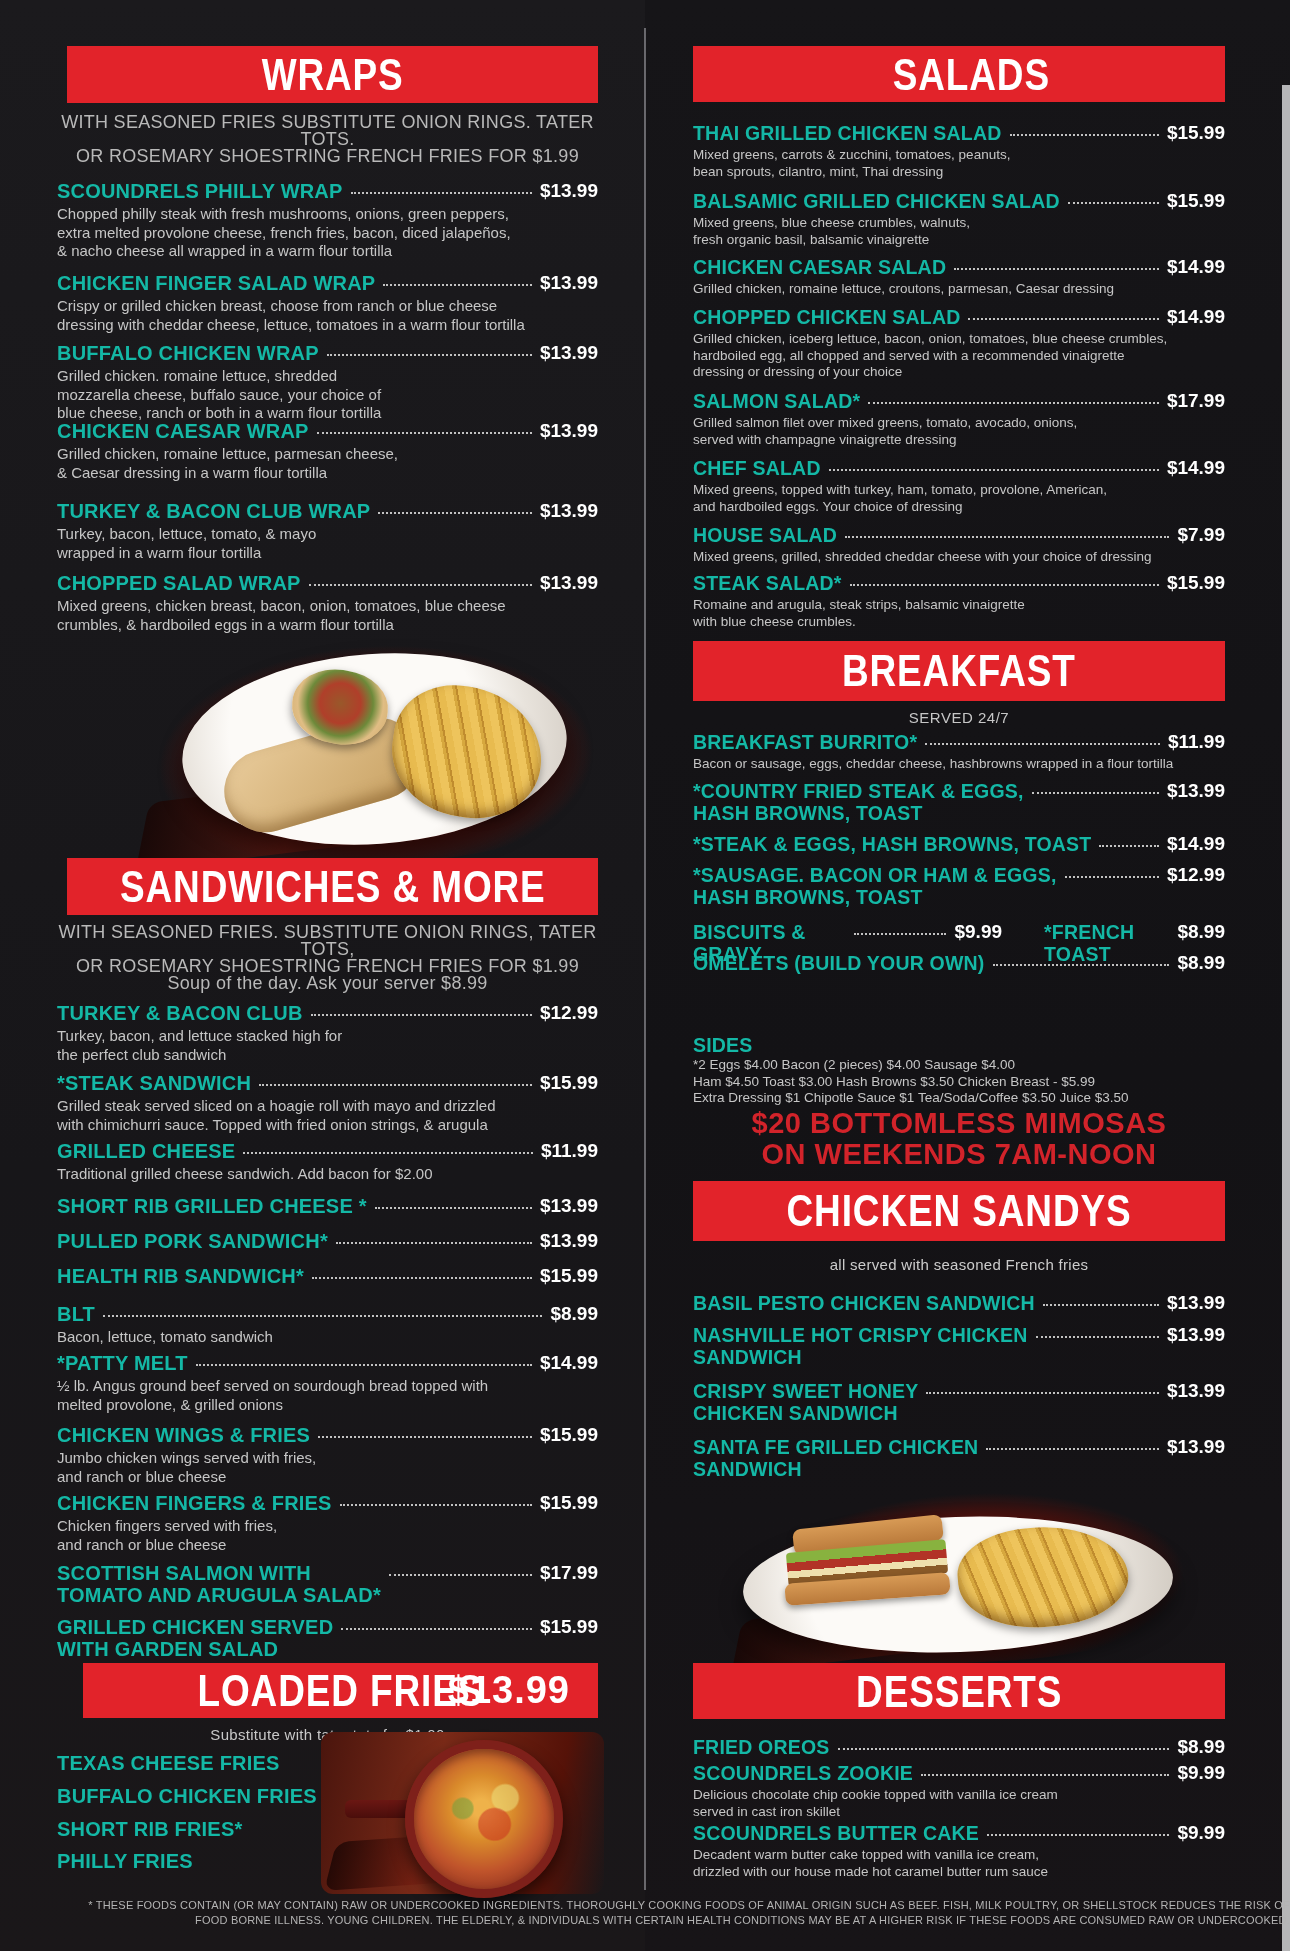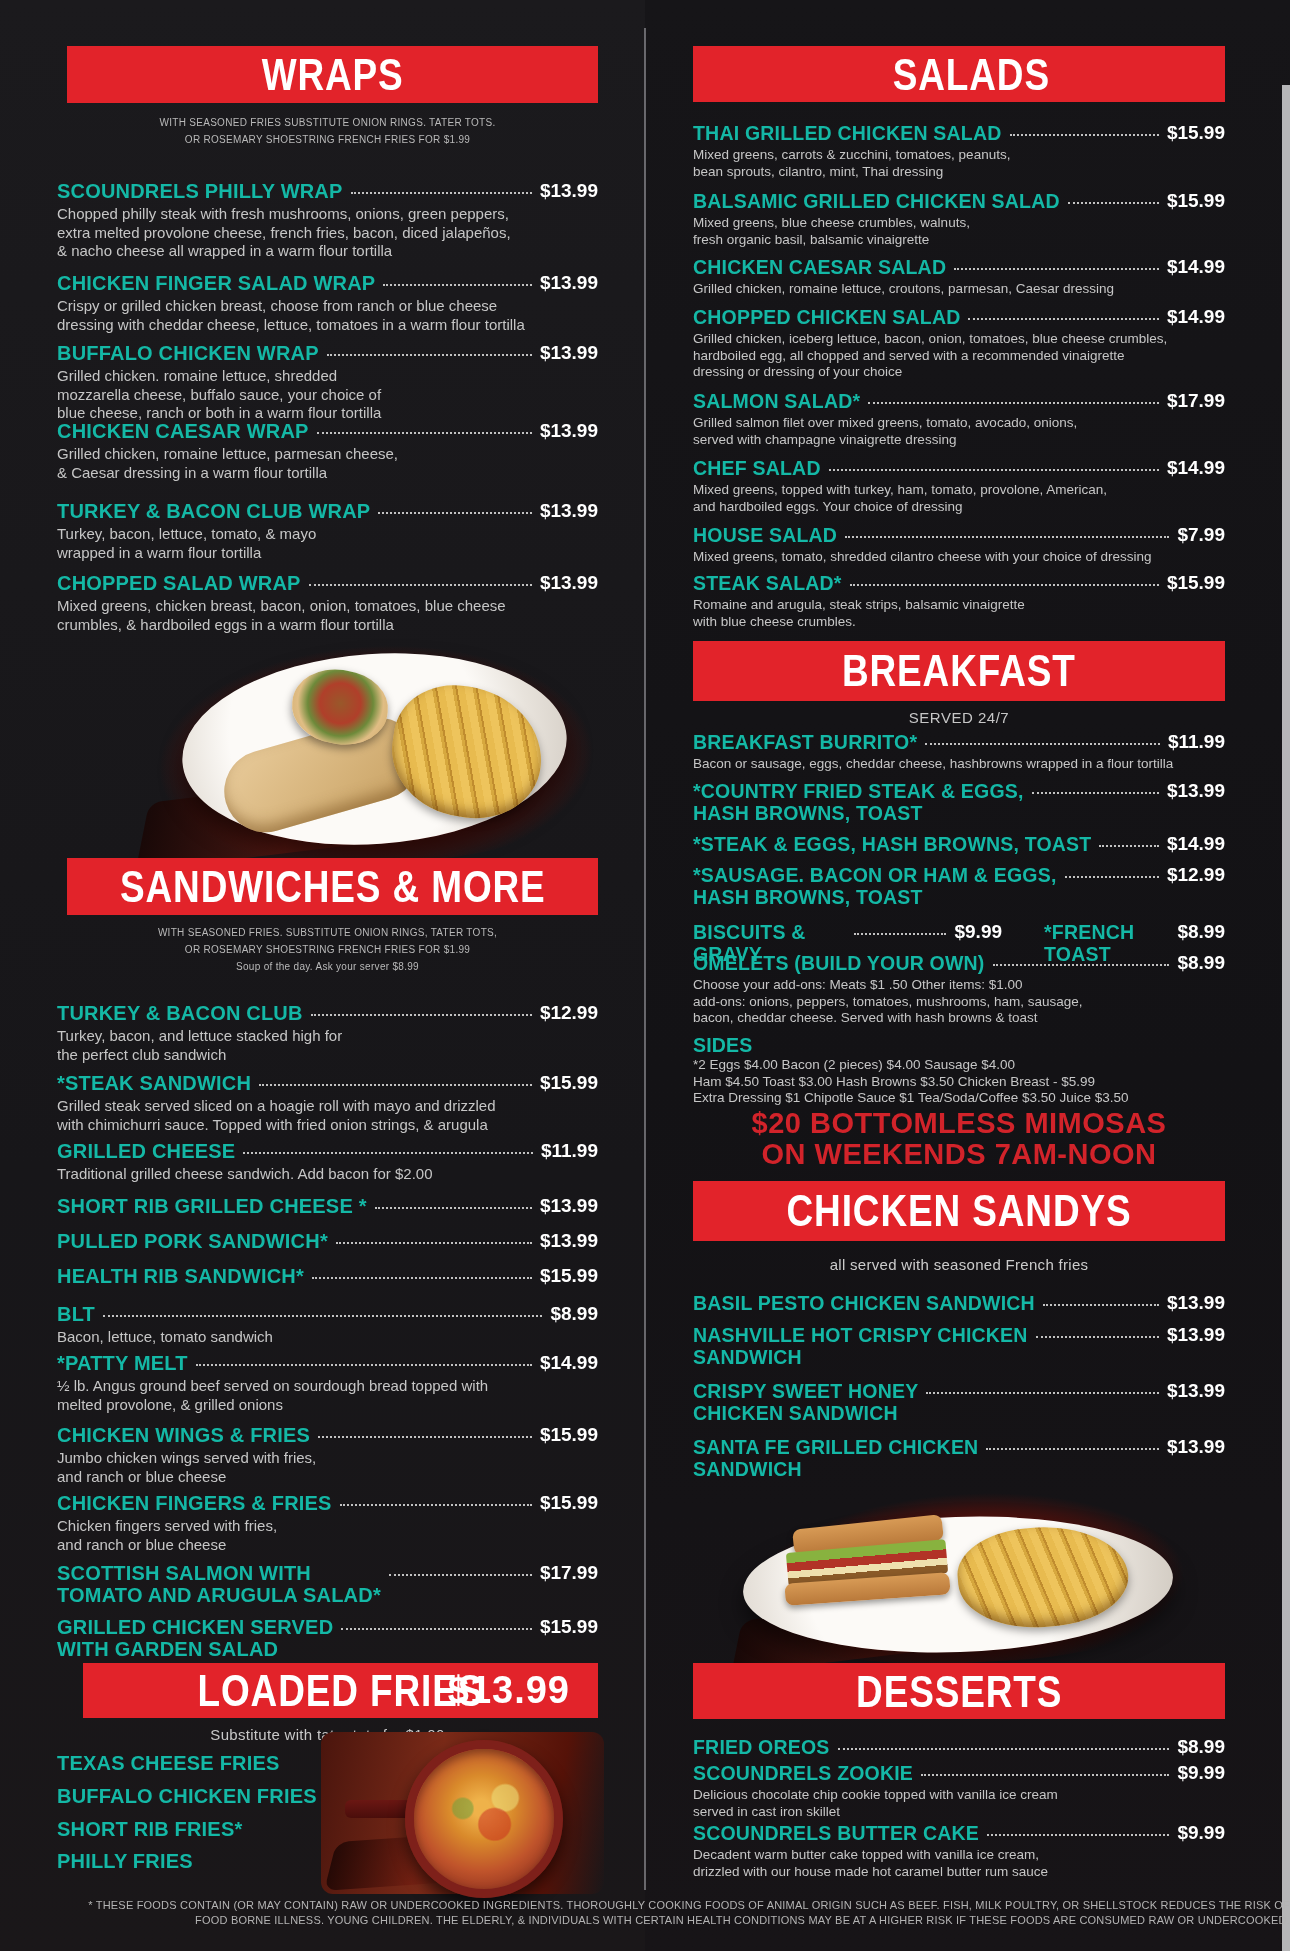--- a/index.html
+++ b/index.html
@@ -20,21 +20,21 @@
 
   .banner{
     position:absolute;left:0;right:0;background:#e2232a;color:#ffffff;
     text-align:center;font-weight:bold;font-size:42px;line-height:57px;
     letter-spacing:1px;white-space:nowrap;
   }
   .banner .bt{display:inline-block;transform:scaleX(.88) scaleY(1.06);}
   .lfp{position:absolute;right:28px;top:0;font-size:38px;}
 
   .note{position:absolute;left:0;right:0;text-align:center;color:#b9b9b9;
-    font-size:10px;line-height:17px;white-space:pre-line;letter-spacing:.3px;}
+    font-size:18px;line-height:17px;white-space:pre-line;letter-spacing:.3px;}
   .served{position:absolute;left:0;right:0;text-align:center;color:#c7c7c7;font-size:15px;letter-spacing:.5px;}
 
   .mi{position:absolute;left:0;right:0;}
   .r{display:flex;align-items:flex-start;}
   .t{font-weight:bold;color:#14b8a6;font-size:20px;line-height:22px;letter-spacing:.2px;white-space:pre-line;}
   #colR .t{font-size:19.5px;}
   .l{flex:1;border-bottom:2px dotted #c2c2c2;height:12px;margin:0 8px;min-width:18px;}
   .p{font-weight:bold;color:#ffffff;font-size:19px;line-height:22px;white-space:nowrap;}
   .d{color:#c6c6c6;font-size:15px;line-height:18.5px;margin-top:3px;white-space:pre-line;}
   #colR .d{font-size:13.5px;line-height:16.5px;}
@@ -335,21 +335,21 @@
       </div>
     <div class="d">Mixed greens, topped with turkey, ham, tomato, provolone, American,
 and hardboiled eggs. Your choice of dressing</div>
   </div>
   <div class="mi" style="top:524px">
     <div class="r">
         <span class="t">HOUSE SALAD</span>
         <span class="l"></span>
         <span class="p">$7.99</span>
       </div>
-    <div class="d">Mixed greens, tomato, shredded cilantro cheese with your choice of dressing</div>
+    <div class="d">Mixed greens, grilled, shredded cheddar cheese with your choice of dressing</div>
   </div>
   <div class="mi" style="top:572px">
     <div class="r">
         <span class="t">STEAK SALAD*</span>
         <span class="l"></span>
         <span class="p">$15.99</span>
       </div>
     <div class="d">Romaine and arugula, steak strips, balsamic vinaigrette
 with blue cheese crumbles.</div>
   </div>
@@ -398,23 +398,20 @@
       <span class="p" style="margin-left:auto;">$8.99</span>
     </div>
   </div>
 
   <div class="mi" style="top:952px">
     <div class="r">
         <span class="t">OMELETS (BUILD YOUR OWN)</span>
         <span class="l"></span>
         <span class="p">$8.99</span>
       </div>
-    <div class="d">Choose your add-ons: Meats $1 .50 Other items: $1.00
-add-ons: onions, peppers, tomatoes, mushrooms, ham, sausage,
-bacon, cheddar cheese. Served with hash browns &amp; toast</div>
   </div>
 
   <div class="mi" style="top:1034px">
     <div class="t">SIDES</div>
     <div class="d" style="margin-top:1px;">*2 Eggs $4.00 Bacon (2 pieces) $4.00 Sausage $4.00
 Ham $4.50 Toast $3.00 Hash Browns $3.50 Chicken Breast - $5.99
 Extra Dressing $1 Chipotle Sauce $1 Tea/Soda/Coffee $3.50 Juice $3.50</div>
   </div>
 
   <div class="mimosa" style="top:1108px;">$20 BOTTOMLESS MIMOSAS

